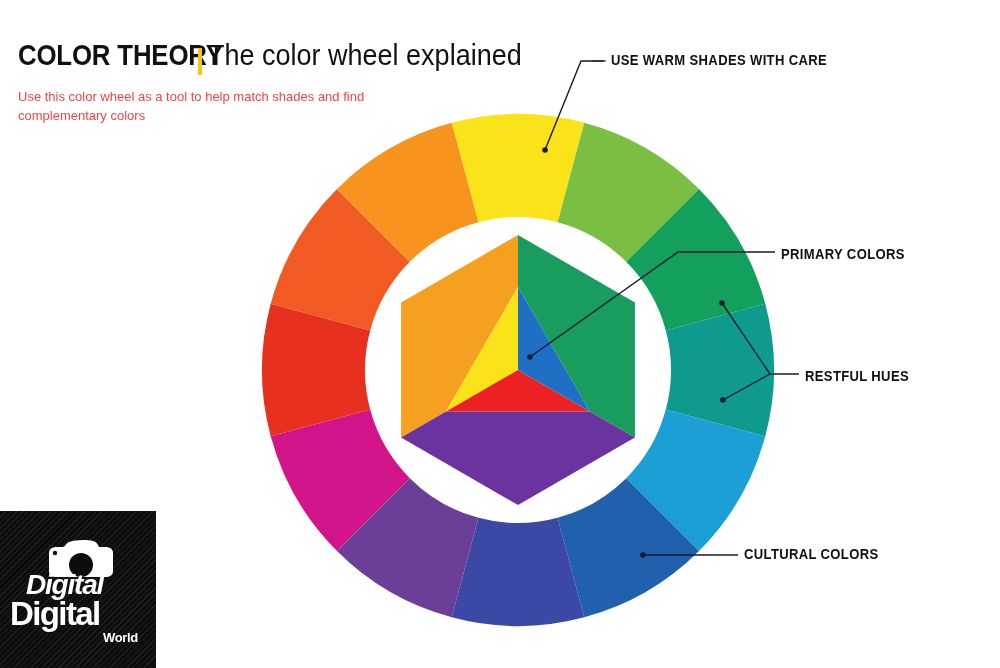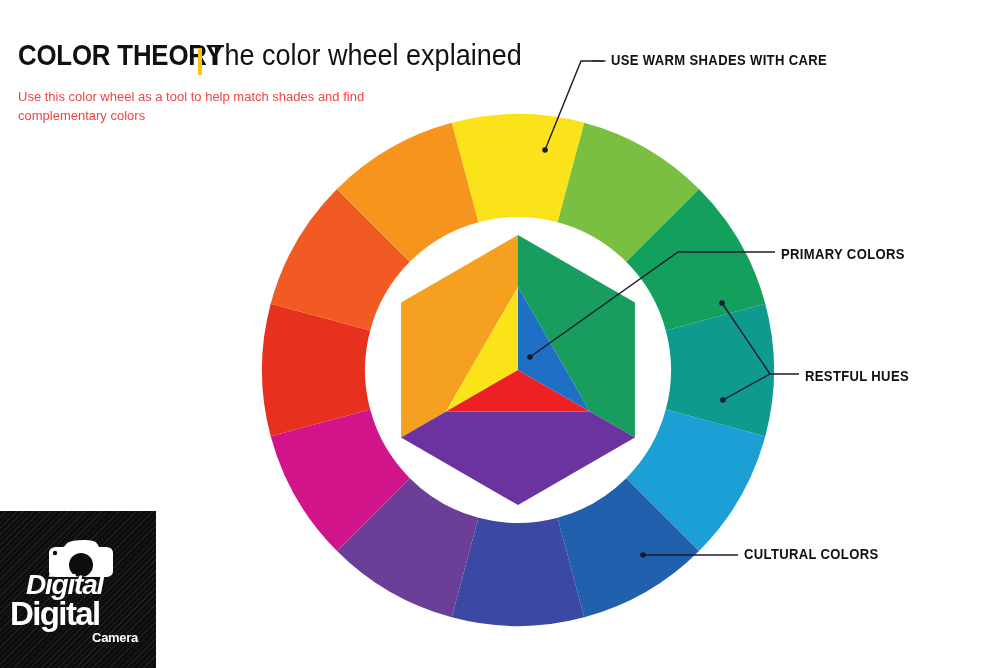--- a/index.html
+++ b/index.html
@@ -219,17 +219,17 @@
     <svg id="logo-camera" viewBox="0 0 80 42">
       <path fill="#ffffff" d="M13,16 C13,12 16,10 21,10 L27,10 C29,10 30,6 33,5
             C38,3 50,2 57,4 C61,5 62,8 63,10 L69,10 C74,10 77,12 77,16
             L77,34 C77,38 74,40 69,40 L21,40 C16,40 13,38 13,34 Z"></path>
       <circle cx="45" cy="28" r="12" fill="#0d0d0d"></circle>
       <circle cx="19" cy="16" r="2.2" fill="#0d0d0d"></circle>
     </svg>
     <div id="logo-text">
       <div id="logo-digital">Digital</div>
       <div id="logo-camera-word">Digital</div>
-      <div id="logo-world">Camera</div>
+      <div id="logo-world">World</div>
     </div>
   </div>
 
 </div>
 
 </body></html>

